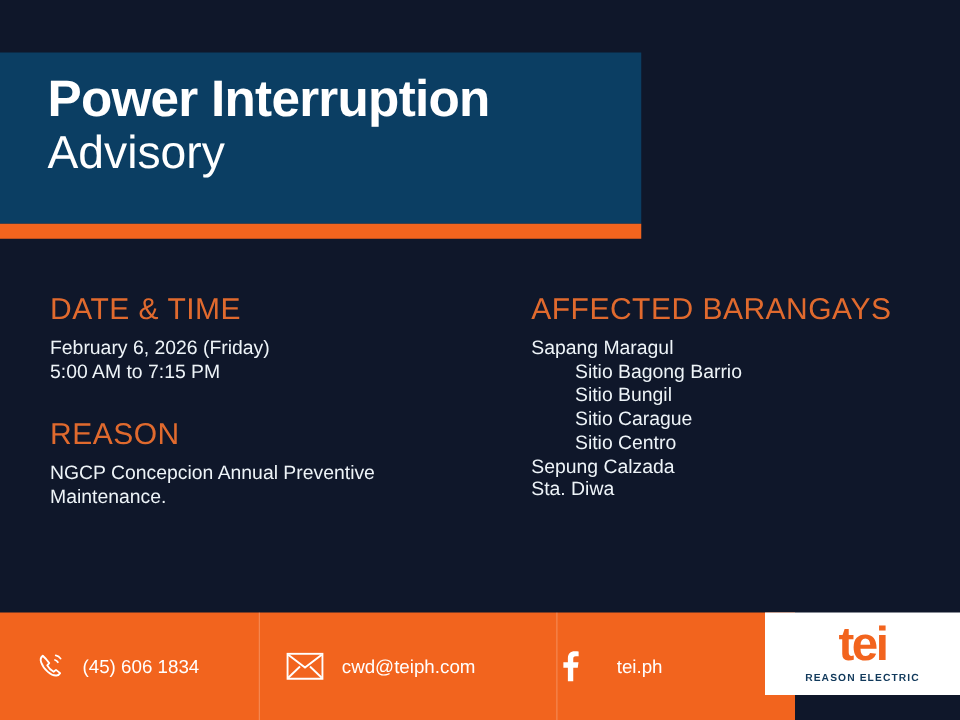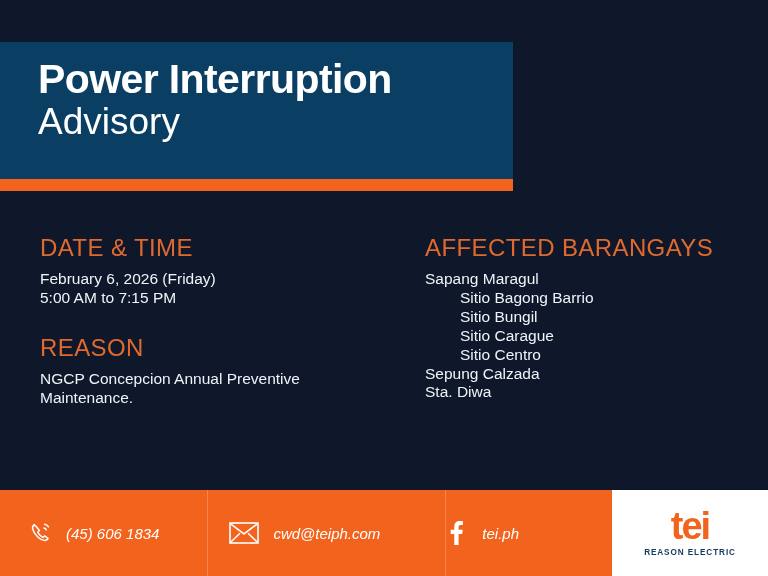--- a/index.html
+++ b/index.html
@@ -136,21 +136,20 @@
   
   .footer {
     position: absolute;
     left: 0;
     top: 490px;
     width: 636px;
     height: 86px;
     background: #f2641e;
     display: flex;
     align-items: stretch;
-    font-style: italic;
   }
   .footer-items {
     position: relative;
     width: 612px;
     height: 86px;
     display: flex;
     align-items: center;
   }
   .contact {
     display: flex;
@@ -167,38 +166,38 @@
     color: #ffffff;
     font-size: 15px;
     font-weight: 400;
     white-space: nowrap;
   }
   .c-phone { margin-left: 28px; }
   .c-phone .c-text { margin-left: 12px; }
   .c-mail  { margin-left: 70px; }
   .c-mail .c-text { margin-left: 14px; }
   .c-fb    { margin-left: 68px; }
-  .c-fb .c-text { margin-left: 18px; }
+  .c-fb .c-text { margin-left: 29px; }
 
   .divider {
     position: absolute;
     top: 0;
     width: 1px;
     height: 86px;
     background: rgba(255,255,255,0.22);
   }
   .divider.d1 { left: 207px; }
   .divider.d2 { left: 445px; }
 
   .logo-panel {
     position: absolute;
     left: 612px;
     top: 490px;
     width: 156px;
-    height: 86px;
+    height: 66px;
     background: #ffffff;
     display: flex;
     flex-direction: column;
     align-items: center;
     justify-content: center;
   }
   .logo-mark {
     font-size: 38px;
     font-weight: bold;
     color: #f2641e;

